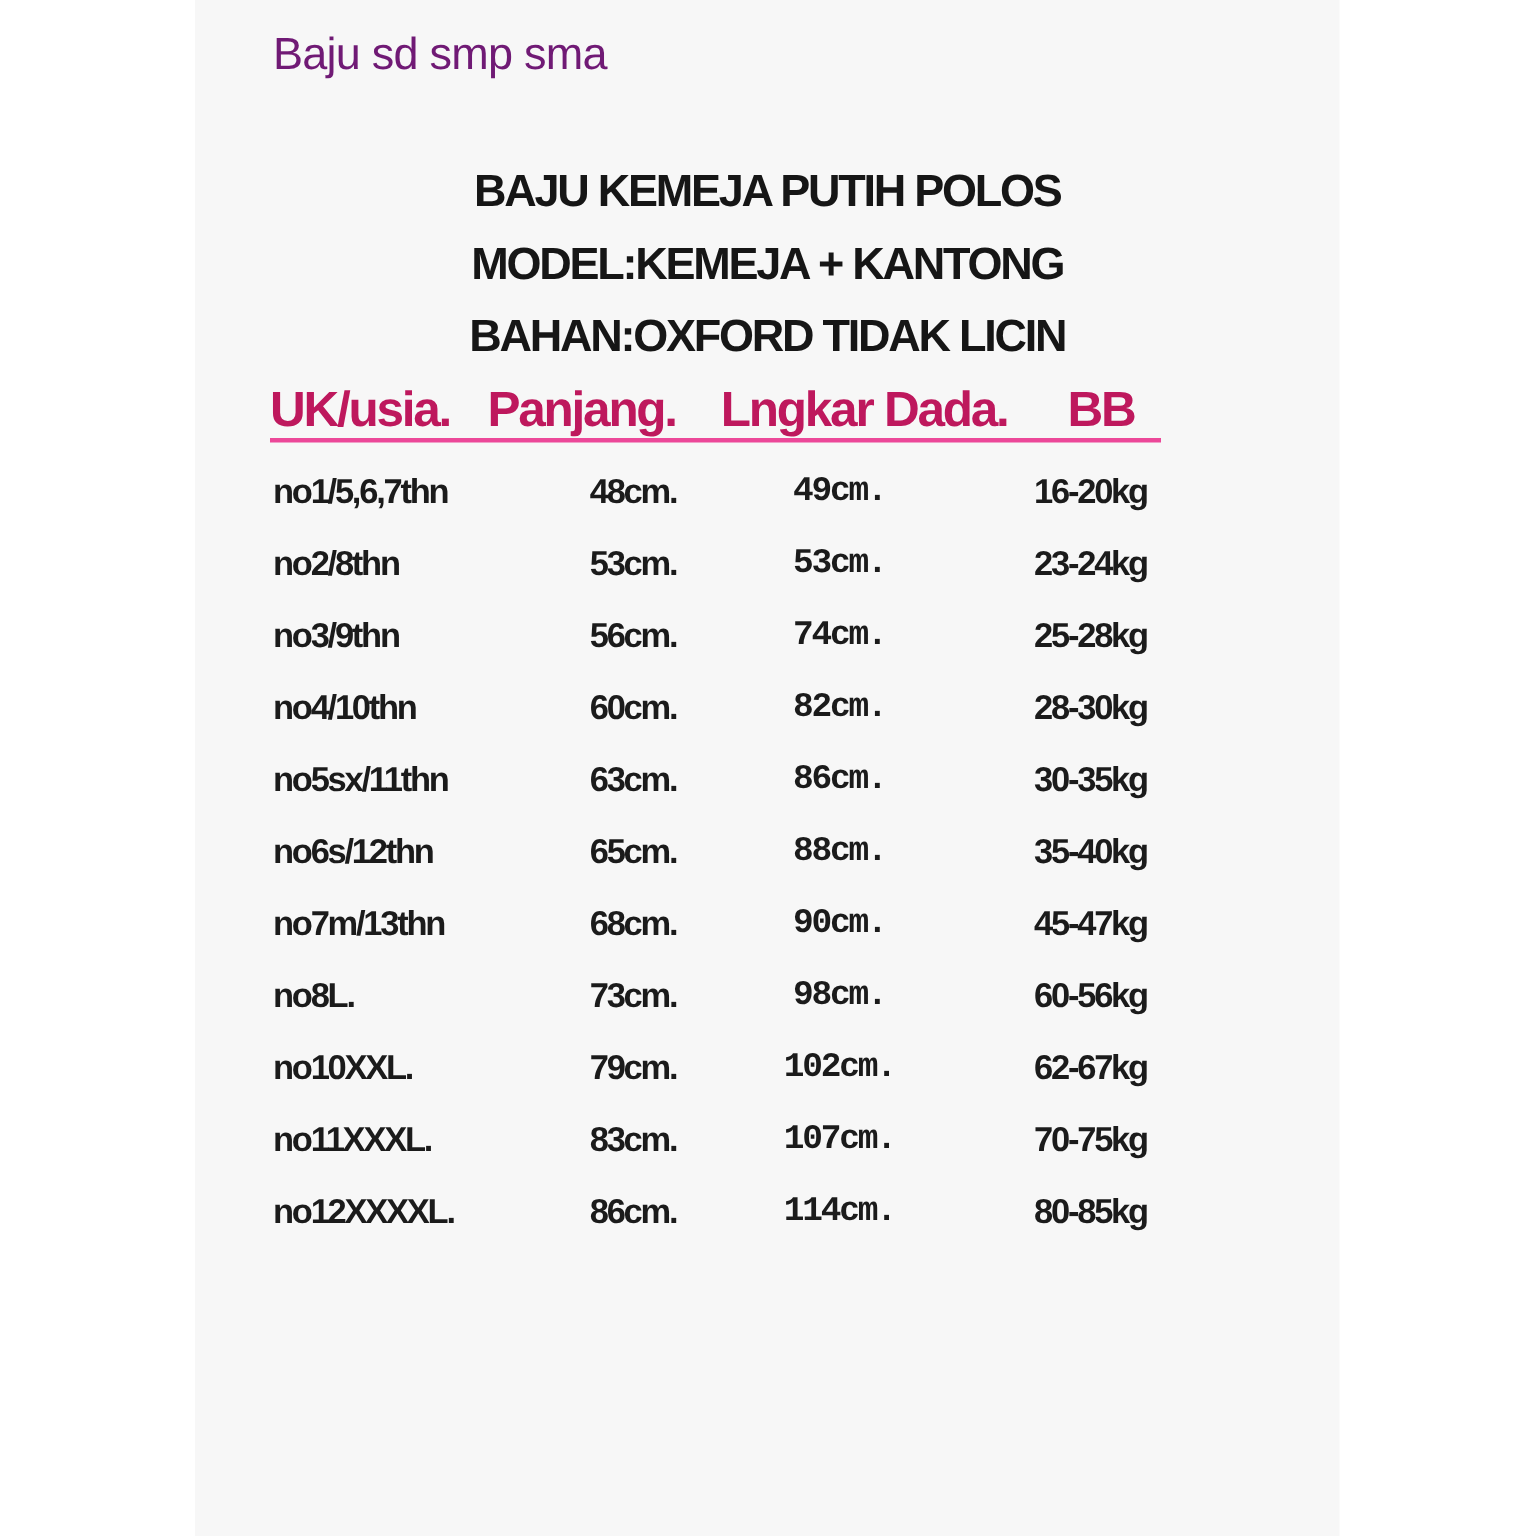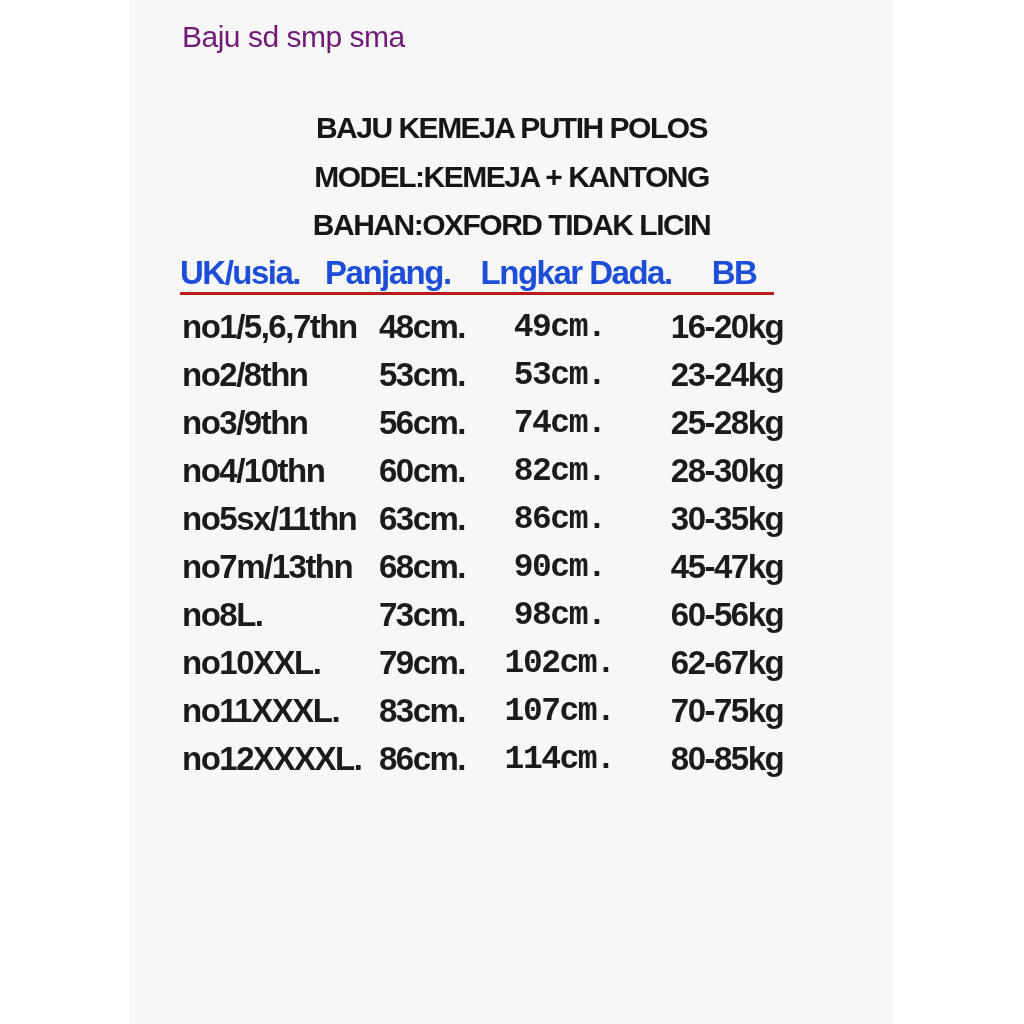--- a/index.html
+++ b/index.html
@@ -48,35 +48,35 @@
     position: absolute;
     left: 180px;
     top: 255px;
     width: 594px;
     display: flex;
     align-items: center;
     font-size: 33px;
     font-weight: 700;
     letter-spacing: -1.5px;
     line-height: 36px;
-    color: #1d4ed8;
-    border-bottom: 3px solid #b91c1c;
+    color: #be185d;
+    border-bottom: 3px solid #ec4899;
     padding-bottom: 1px;
     white-space: nowrap;
   }
   .table-header .h1 { margin-left: 25px; }
   .table-header .h2 { margin-left: 30px; }
   .table-header .h3 { margin-left: 40px; }
   table.size-table {
     position: absolute;
     left: 182px;
     top: 303px;
     border-collapse: collapse;
     table-layout: fixed;
-    font-size: 33px;
+    font-size: 23px;
     font-weight: 700;
     letter-spacing: -1.5px;
     color: #1b1b1b;
   }
   table.size-table td {
     height: 48px;
     padding: 0;
     vertical-align: middle;
     white-space: nowrap;
   }
@@ -131,20 +131,26 @@
         <td class="col2">82cm.</td>
         <td class="col3">28-30kg</td>
       </tr>
       <tr>
         <td class="col0">no5sx/11thn</td>
         <td class="col1">63cm.</td>
         <td class="col2">86cm.</td>
         <td class="col3">30-35kg</td>
       </tr>
       <tr>
+        <td class="col0">no6s/12thn</td>
+        <td class="col1">65cm.</td>
+        <td class="col2">88cm.</td>
+        <td class="col3">35-40kg</td>
+      </tr>
+      <tr>
         <td class="col0">no7m/13thn</td>
         <td class="col1">68cm.</td>
         <td class="col2">90cm.</td>
         <td class="col3">45-47kg</td>
       </tr>
       <tr>
         <td class="col0">no8L.</td>
         <td class="col1">73cm.</td>
         <td class="col2">98cm.</td>
         <td class="col3">60-56kg</td>

